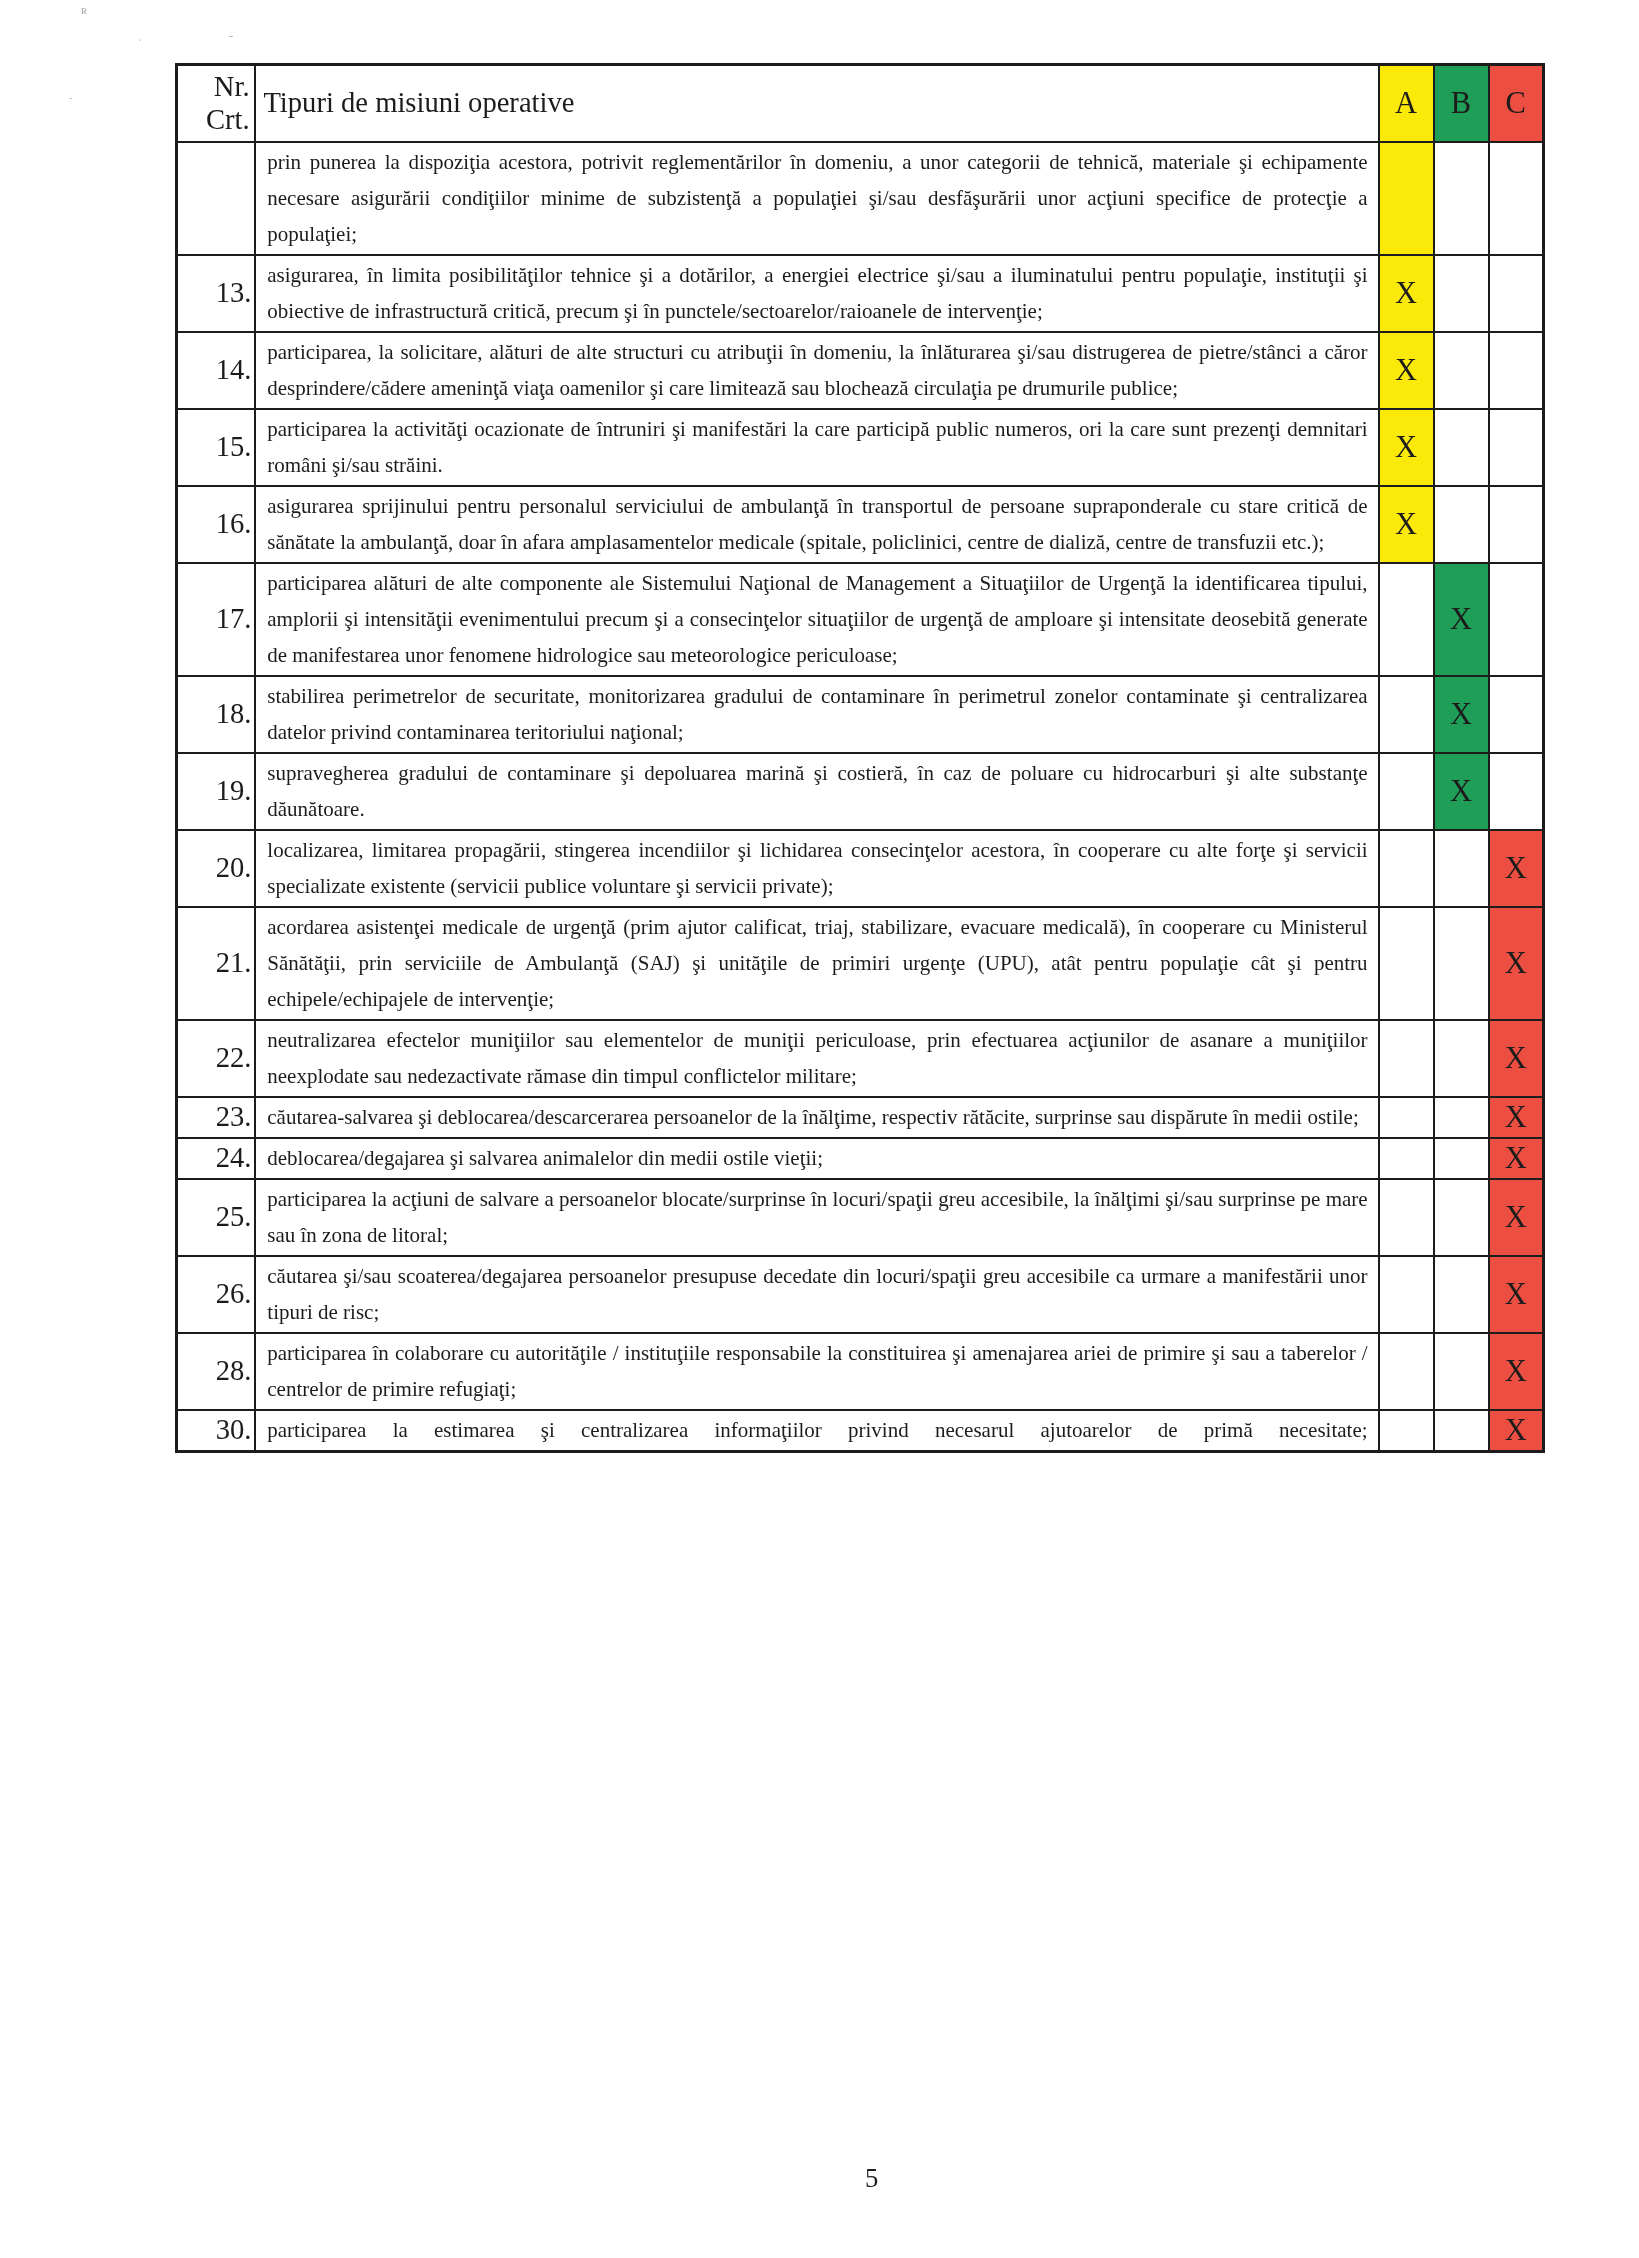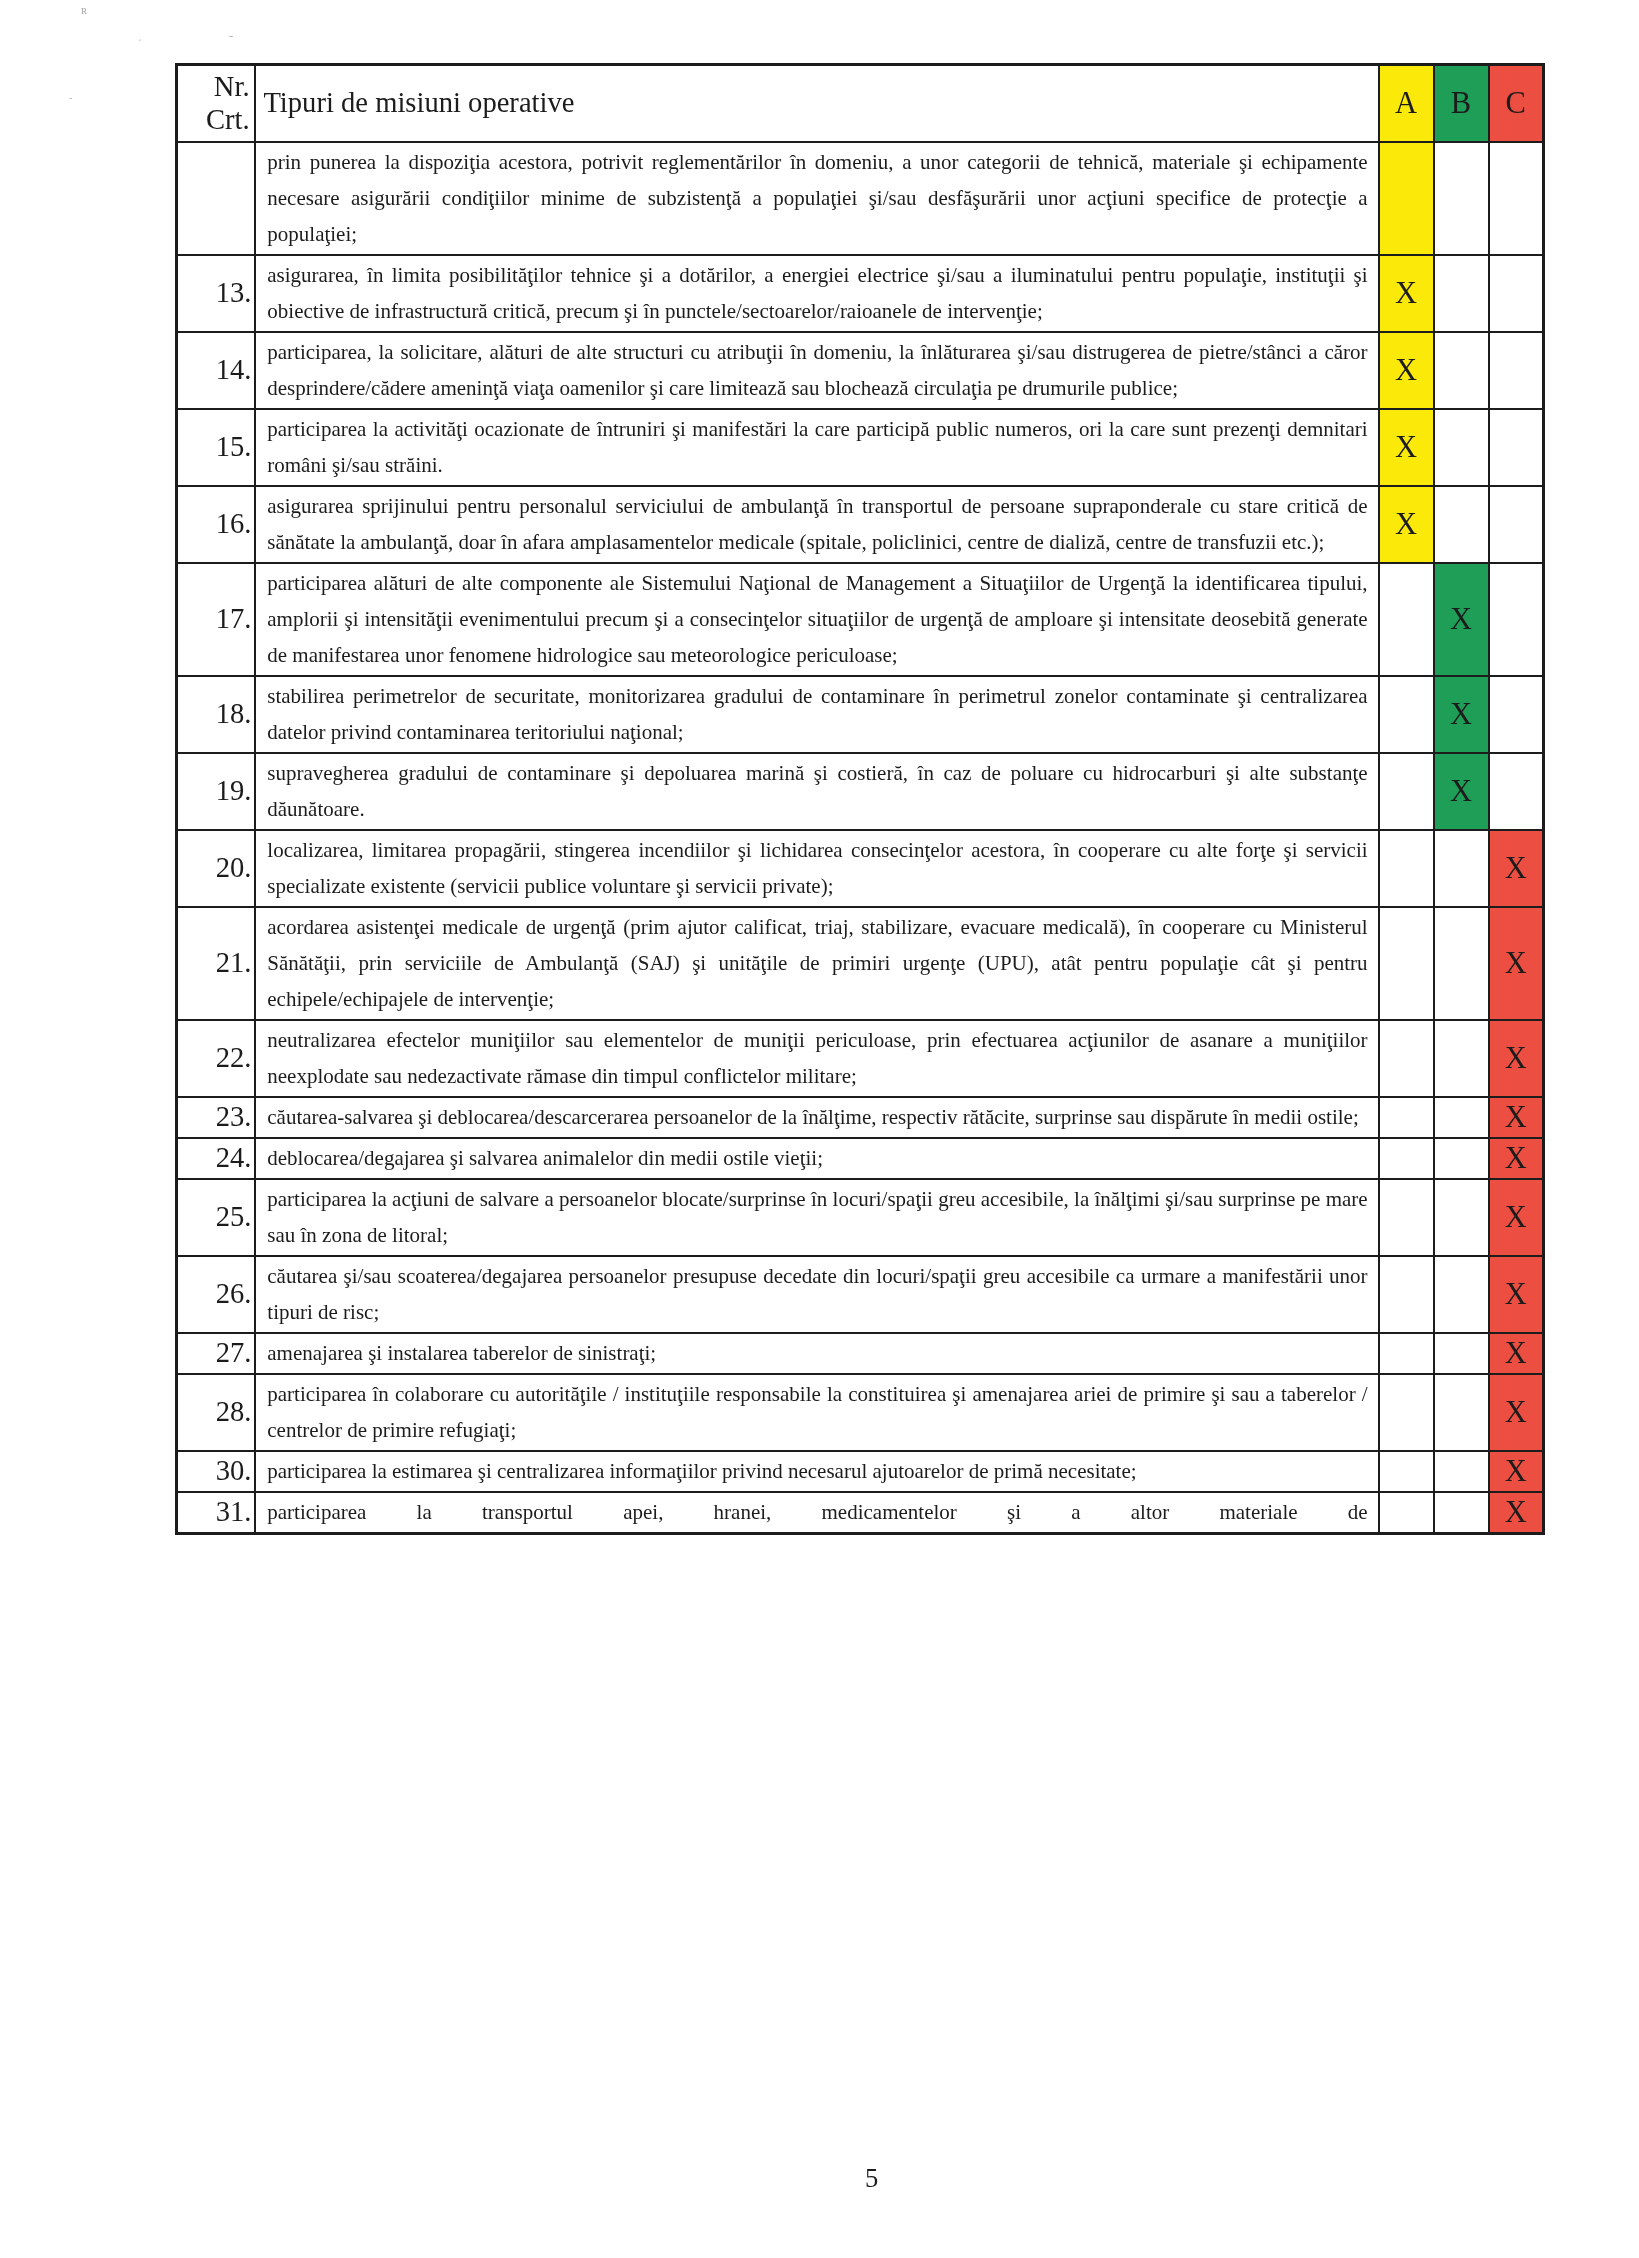--- a/index.html
+++ b/index.html
@@ -235,45 +235,31 @@
           <td class="mark cat-c hl">X</td>
         </tr>
         <tr>
           <td class="nr">26.</td>
           <td class="text">căutarea şi/sau scoaterea/degajarea persoanelor presupuse decedate din locuri/spaţii greu accesibile ca urmare a manifestării unor tipuri de risc;</td>
           <td class="mark cat-a"></td>
           <td class="mark cat-b"></td>
           <td class="mark cat-c hl">X</td>
         </tr>
         <tr>
-          <td class="nr">27.</td>
-          <td class="text">amenajarea şi instalarea taberelor de sinistraţi;</td>
-          <td class="mark cat-a"></td>
-          <td class="mark cat-b"></td>
-          <td class="mark cat-c hl">X</td>
-        </tr>
-        <tr>
           <td class="nr">28.</td>
           <td class="text">participarea în colaborare cu autorităţile / instituţiile responsabile la constituirea şi amenajarea ariei de primire şi sau a taberelor / centrelor de primire refugiaţi;</td>
           <td class="mark cat-a"></td>
           <td class="mark cat-b"></td>
           <td class="mark cat-c hl">X</td>
         </tr>
         <tr>
           <td class="nr">30.</td>
           <td class="text">participarea la estimarea şi centralizarea informaţiilor privind necesarul ajutoarelor de primă necesitate;</td>
           <td class="mark cat-a"></td>
           <td class="mark cat-b"></td>
           <td class="mark cat-c hl">X</td>
         </tr>
-        <tr>
-          <td class="nr">31.</td>
-          <td class="text">participarea la transportul apei, hranei, medicamentelor şi a altor materiale de</td>
-          <td class="mark cat-a"></td>
-          <td class="mark cat-b"></td>
-          <td class="mark cat-c hl">X</td>
-        </tr>
       </tbody>
   </table>
 
   <div class="page-number">5</div>
 </div>
 
 
 </body></html>

